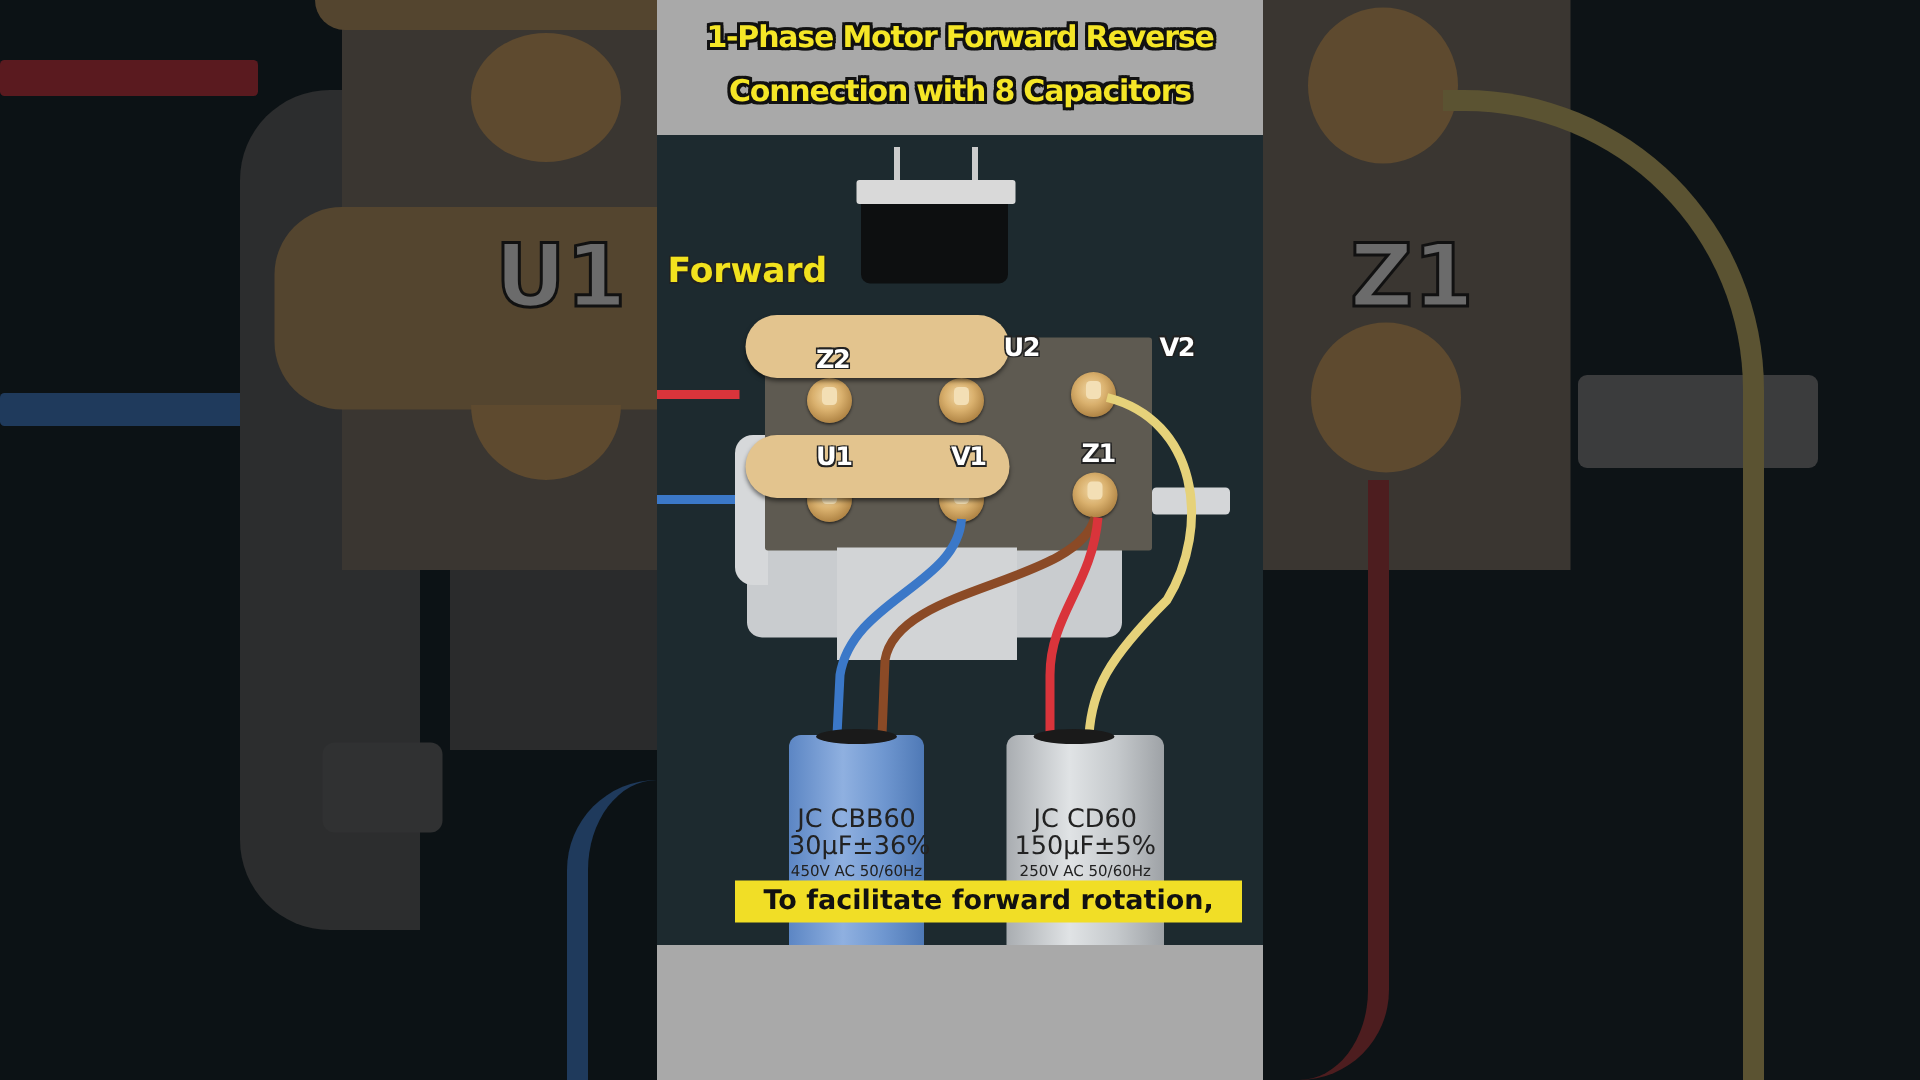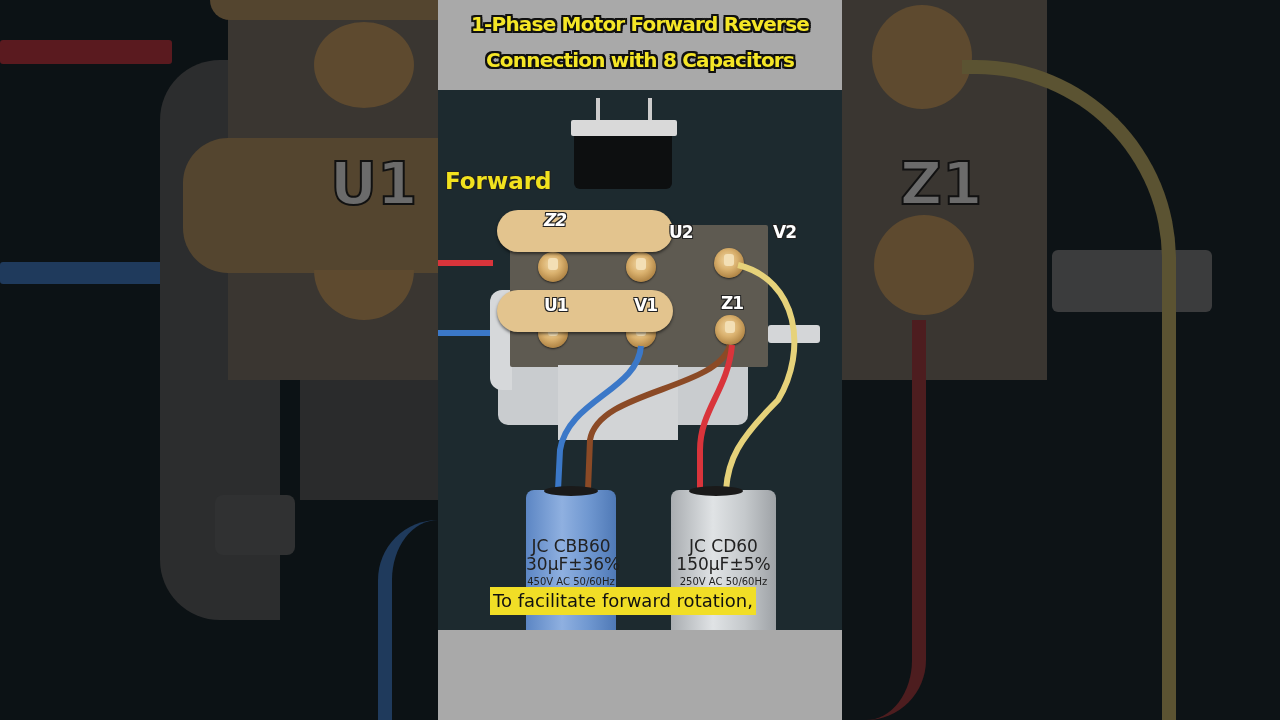--- a/index.html
+++ b/index.html
@@ -17,21 +17,21 @@
     text-shadow:-1px -1px 0 #222,1px -1px 0 #222,-1px 1px 0 #222,1px 1px 0 #222;}
   .label{position:absolute;font-weight:bold;font-size:17px;color:#fff;letter-spacing:-1px;
     text-shadow:-1px -1px 0 #222,1px -1px 0 #222,-1px 1px 0 #222,1px 1px 0 #222;}
   .strap{position:absolute;background:#e3c48e;border-radius:22px;box-shadow:0 2px 3px rgba(0,0,0,.5);}
   .nut{position:absolute;width:30px;height:30px;border-radius:50%;background:radial-gradient(circle at 45% 40%,#f1d7a4 0,#d9b06d 40%,#a87c3d 80%);box-shadow:0 1px 2px rgba(0,0,0,.6);}
   .nut:after{content:"";position:absolute;left:10px;top:6px;width:10px;height:12px;border-radius:3px;background:#f3dfb5;}
   .box{position:absolute;left:72px;top:135px;width:258px;height:142px;background:#5e5a51;border-radius:2px;}
   .motor{position:absolute;left:60px;top:240px;width:250px;height:95px;background:#c9cccf;border-radius:10px;}
   .caps{position:absolute;border-radius:8px;}
   .cap-text{position:absolute;width:100%;text-align:center;font-size:17px;color:#222;line-height:16px;}
-  .subtitle{position:absolute;left:52px;top:497px;height:28px;padding:0 3px;background:#f1de26;color:#111;font-weight:normal;font-size:18px;line-height:28px;white-space:nowrap;}
+  .subtitle{position:absolute;left:52px;top:497px;height:28px;padding:0 19px;background:#f1de26;color:#111;font-weight:bold;font-size:18px;line-height:28px;white-space:nowrap;}
   .ghost{position:absolute;font-weight:bold;color:#6b6b6b;-webkit-text-stroke:2px #111;}
 </style>
 </head>
 <body>
 
 <div class="side left">
   <div style="position:absolute;left:0;top:40px;width:172px;height:24px;background:#5a1a1f;border-radius:3px;"></div>
   <div style="position:absolute;left:0;top:262px;width:172px;height:22px;background:#1f3a5c;border-radius:3px;"></div>
   <div style="position:absolute;left:160px;top:60px;width:120px;height:560px;background:#2c2d2e;border-radius:60px 0 0 60px;"></div>
   <div style="position:absolute;left:228px;top:0;width:210px;height:380px;background:#3a3631;"></div>
@@ -82,21 +82,21 @@
     <div class="nut" style="left:100px;top:162px;"></div>
     <div class="nut" style="left:188px;top:162px;"></div>
     <div class="nut" style="left:276px;top:158px;"></div>
     <div class="nut" style="left:100px;top:228px;"></div>
     <div class="nut" style="left:188px;top:228px;"></div>
     <div class="nut" style="left:277px;top:225px;"></div>
 
     <div class="strap" style="left:59px;top:120px;width:176px;height:42px;"></div>
     <div class="strap" style="left:59px;top:200px;width:176px;height:42px;"></div>
 
-    <div class="label" style="left:106px;top:120px;font-style:italic;">Z2</div>
+    <div class="label" style="left:106px;top:140px;">Z2</div>
     <div class="label" style="left:192px;top:132px;padding-left:39px;">U2</div>
     <div class="label" style="left:288px;top:132px;margin-left:47px;">V2</div>
     <div class="label" style="left:106px;top:205px;">U1</div>
     <div class="label" style="left:196px;top:205px;text-align:center;">V1</div>
     <div class="label" style="left:283px;top:203px;">Z1</div>
 
     <svg style="position:absolute;left:0;top:0;" width="404" height="540">
       <path d="M203 256 C200 300 130 310 122 360 L120 400" stroke="#3b78c8" stroke-width="6" fill="none"></path>
       <path d="M292 255 C280 300 160 300 152 350 L150 400" stroke="#8b4a26" stroke-width="6" fill="none"></path>
       <path d="M294 255 C290 300 262 320 262 360 L262 400" stroke="#d9343b" stroke-width="6" fill="none"></path>

